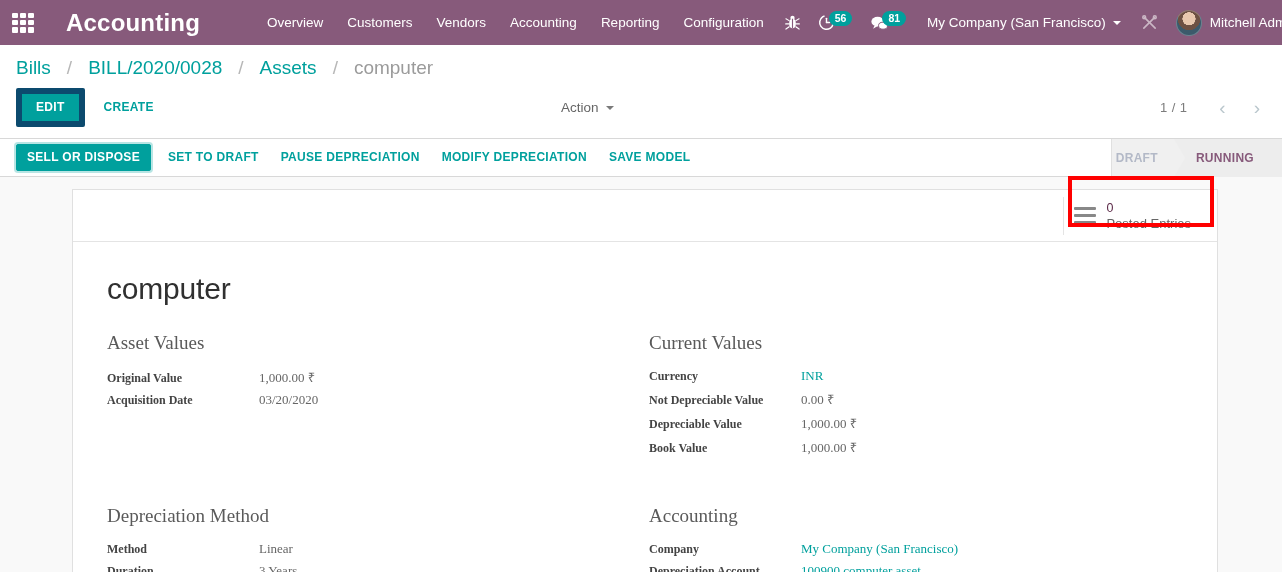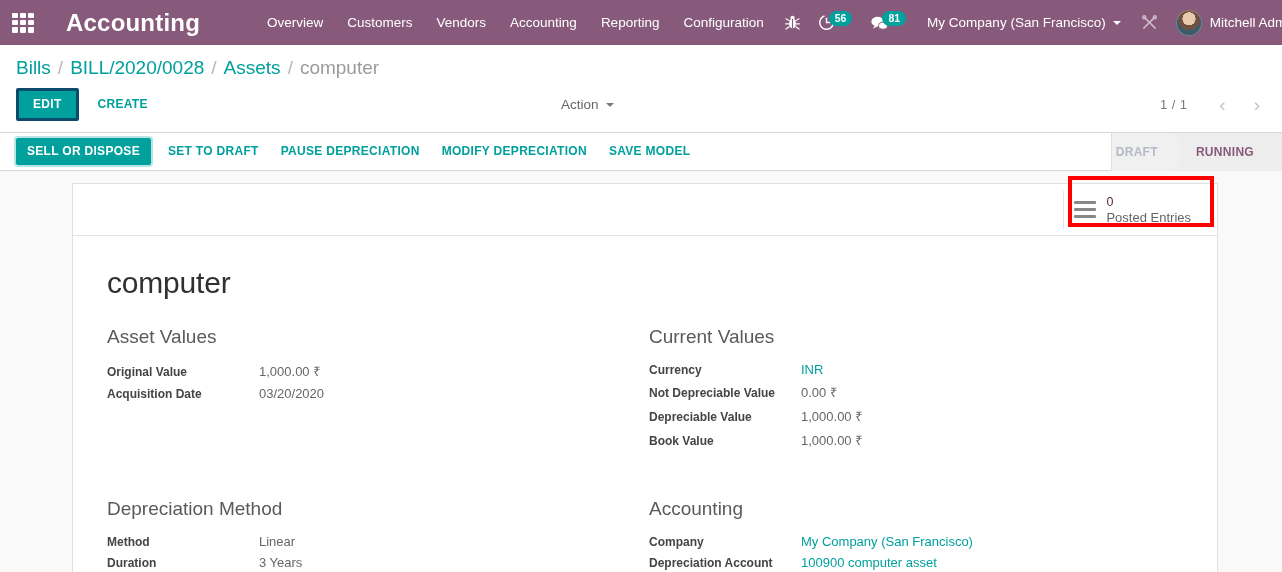--- a/index.html
+++ b/index.html
@@ -126,40 +126,40 @@
   .breadcrumb-row {
     display: flex;
     align-items: center;
     padding-top: 12px;
   }
   .breadcrumb {
     font-size: 19px;
     color: #00A09D;
     display: flex;
     align-items: baseline;
-    gap: 0;
+    gap: 9px;
   }
   .breadcrumb a {
     color: #00A09D;
     text-decoration: none;
     cursor: pointer;
   }
   .breadcrumb .sep { color: #b7b7b7; padding: 0 7px; font-size: 19px;}
   .breadcrumb .active { color: #9b9b9b; }
 
   .actions-row {
     display: flex;
     align-items: center;
     padding: 9px 0 11px;
     position: relative;
   }
   .btn-edit {
     background: #00A09D;
     color: #fff;
-    border: 3px solid #0c4a6e;
+    border: 6px solid #0c4a6e;
     font-size: 12px;
     font-weight: bold;
     letter-spacing: .3px;
     padding: 6px 14px 7px;
     border-radius: 2px;
     cursor: pointer;
     font-family: "Liberation Sans", sans-serif;
   }
   .btn-create {
     background: transparent;
@@ -325,20 +325,21 @@
     font-size: 30px;
     color: #303030;
     font-weight: normal;
     padding: 8px 0 26px 0;
     letter-spacing: -.2px;
   }
 
   .two-cols {
     display: flex;
     gap: 8px;
+    font-family: Liberation Serif, serif;
   }
   .col { width: 50%; padding-right: 26px; }
 
   .group-title {
     font-size: 19px;
     color: #5a5a5a;
     font-weight: normal;
     padding-bottom: 11px;
   }
   .field-row {

